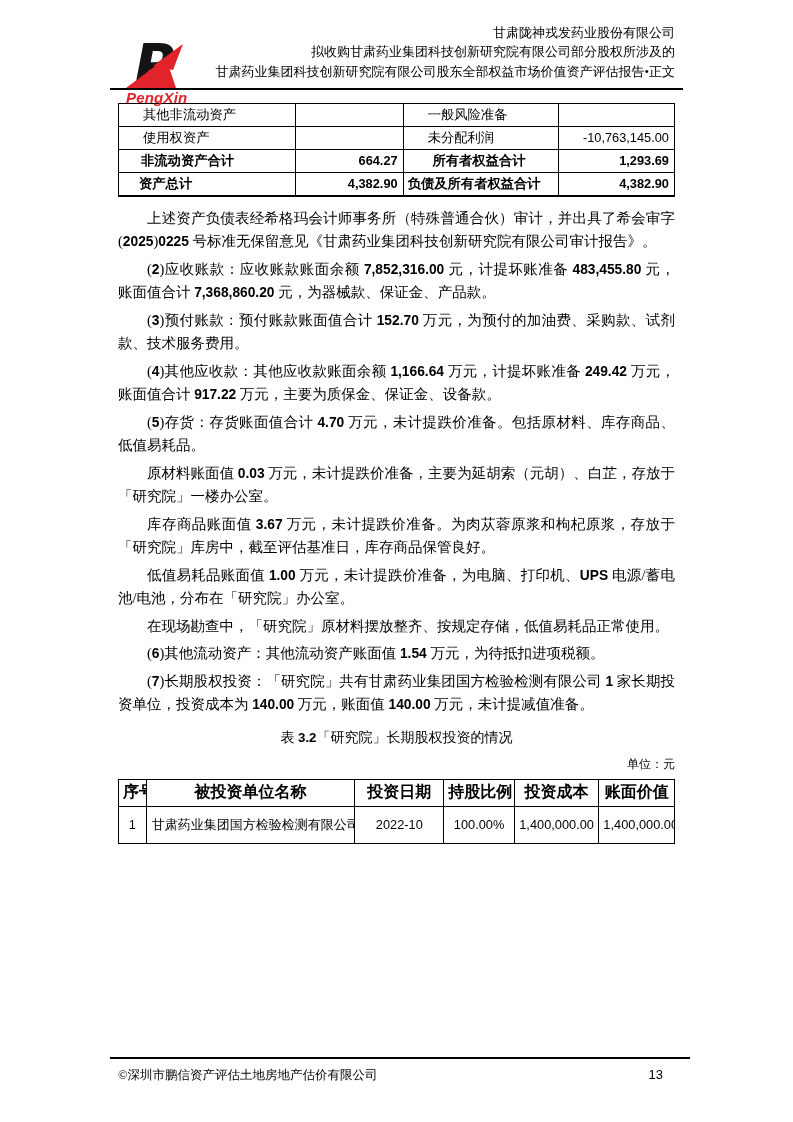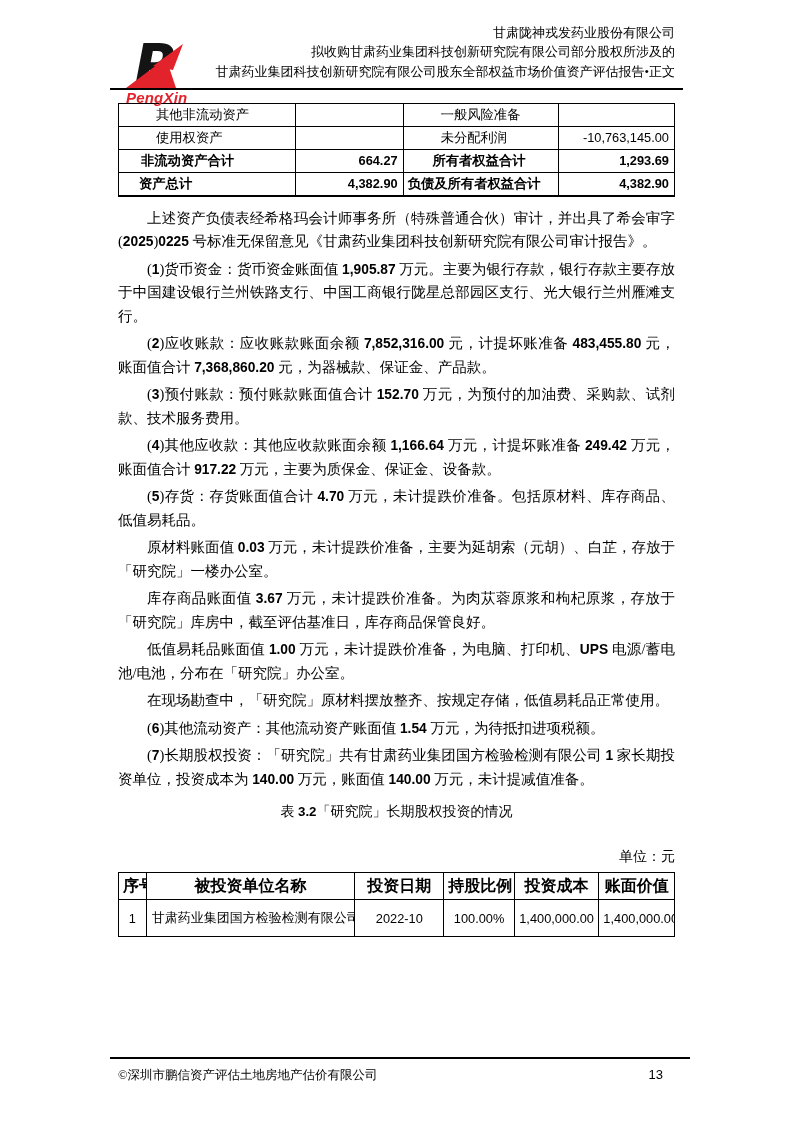--- a/index.html
+++ b/index.html
@@ -24,40 +24,40 @@
   .hdr{text-align:right;font-size:13px;line-height:19.3px;padding-top:3px;}
   .rule{height:2px;background:#000;margin:7px -8px 0 -8px;}
   
   table{border-collapse:collapse;table-layout:fixed;width:100%;}
   .bt{margin-top:13px;border-bottom:2px solid #000;}
   .bt td{
     border:1px solid #000;height:22px;
     font-size:13.3px;padding:0 4px;vertical-align:middle;
     overflow:hidden;white-space:nowrap;
   }
-  .bt td.lab{padding-left:37px;text-align:left;}
+  .bt td.lab{padding-left:24px;text-align:left;}
   .bt td.val{
     font-family:"Liberation Sans", sans-serif;
     font-size:12.8px;text-align:right;padding-right:5px;margin-top:24px;
   }
   .bt tr.total td,.bt tr.grand td{font-weight:700;border-top:1.5px solid #000;}
   .bt tr.total td.lab1{padding-left:22px;}
   .bt tr.total td.lab2{text-align:center;padding-left:0;}
   .bt tr.grand td.lab1{padding-left:20px;}
   .bt tr.grand td.lab2{padding-left:4px;}
   
   .bodytext{margin-top:10px;}
   .para{
     margin:0 0 4px 0;font-size:14.5px;line-height:23.5px;
     text-align:justify;text-indent:2em;
   }
   .num{font-family:"Liberation Sans", sans-serif;font-weight:700;font-size:.95em;}
   
   .caption{margin-top:12px;text-align:center;font-size:14px;}
-  .unit{margin-top:27px;text-align:right;font-size:14px;}
+  .unit{margin-top:9px;text-align:right;font-size:12px;}
   .it{margin-top:6px;border:1.5px solid #000;}
   .it th,.it td{border:1px solid #000;padding:0 4px;overflow:hidden;white-space:nowrap;}
   .it th{height:26px;font-size:16px;font-weight:700;text-align:center;}
   .it td{height:36px;font-size:13px;text-align:center;}
   .it td.c-name{text-align:left;padding-left:5px;}
   .it td.c-num{font-family:"Liberation Sans", sans-serif;font-size:12.8px;}
   
   .footer{position:absolute;left:110px;top:1057px;width:580px;}
   .frule{height:2px;background:#000;}
   .frow{display:flex;justify-content:space-between;align-items:flex-start;margin-top:8px;}
@@ -115,21 +115,20 @@
           <td class="lab lab1">资产总计</td>
           <td class="val">4,382.90</td>
           <td class="lab lab2">负债及所有者权益合计</td>
           <td class="val">4,382.90</td>
         </tr>
       </tbody>
   </table>
 
   <div class="bodytext" id="body-paras">
       <p class="para">上述资产负债表经希格玛会计师事务所（特殊普通合伙）审计，并出具了希会审字(<span class="num">2025</span>)<span class="num">0225</span> 号标准无保留意见《甘肃药业集团科技创新研究院有限公司审计报告》。</p>
-      <p class="para">(<span class="num">1</span>)货币资金：货币资金账面值 <span class="num">1,905.87</span> 万元。主要为银行存款，银行存款主要存放于中国建设银行兰州铁路支行、中国工商银行陇星总部园区支行、光大银行兰州雁滩支行。</p>
       <p class="para">(<span class="num">2</span>)应收账款：应收账款账面余额 <span class="num">7,852,316.00</span> 元，计提坏账准备 <span class="num">483,455.80</span> 元，账面值合计 <span class="num">7,368,860.20</span> 元，为器械款、保证金、产品款。</p>
       <p class="para">(<span class="num">3</span>)预付账款：预付账款账面值合计 <span class="num">152.70</span> 万元，为预付的加油费、采购款、试剂款、技术服务费用。</p>
       <p class="para">(<span class="num">4</span>)其他应收款：其他应收款账面余额 <span class="num">1,166.64</span> 万元，计提坏账准备 <span class="num">249.42</span> 万元，账面值合计 <span class="num">917.22</span> 万元，主要为质保金、保证金、设备款。</p>
       <p class="para">(<span class="num">5</span>)存货：存货账面值合计 <span class="num">4.70</span> 万元，未计提跌价准备。包括原材料、库存商品、低值易耗品。</p>
       <p class="para">原材料账面值 <span class="num">0.03</span> 万元，未计提跌价准备，主要为延胡索（元胡）、白芷，存放于「研究院」一楼办公室。</p>
       <p class="para">库存商品账面值 <span class="num">3.67</span> 万元，未计提跌价准备。为肉苁蓉原浆和枸杞原浆，存放于「研究院」库房中，截至评估基准日，库存商品保管良好。</p>
       <p class="para">低值易耗品账面值 <span class="num">1.00</span> 万元，未计提跌价准备，为电脑、打印机、<span class="num">UPS</span> 电源/蓄电池/电池，分布在「研究院」办公室。</p>
       <p class="para">在现场勘查中，「研究院」原材料摆放整齐、按规定存储，低值易耗品正常使用。</p>
       <p class="para">(<span class="num">6</span>)其他流动资产：其他流动资产账面值 <span class="num">1.54</span> 万元，为待抵扣进项税额。</p>
       <p class="para">(<span class="num">7</span>)长期股权投资：「研究院」共有甘肃药业集团国方检验检测有限公司 <span class="num">1</span> 家长期投资单位，投资成本为 <span class="num">140.00</span> 万元，账面值 <span class="num">140.00</span> 万元，未计提减值准备。</p>

